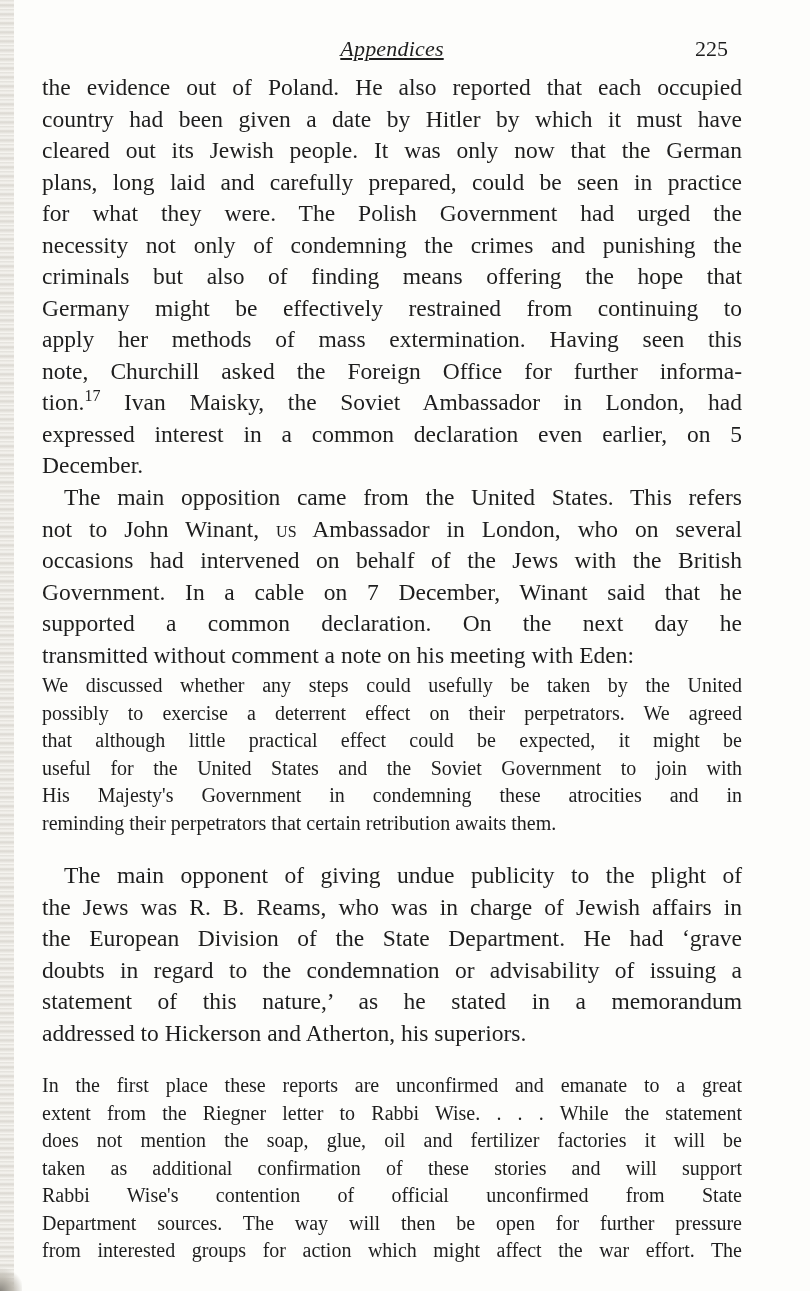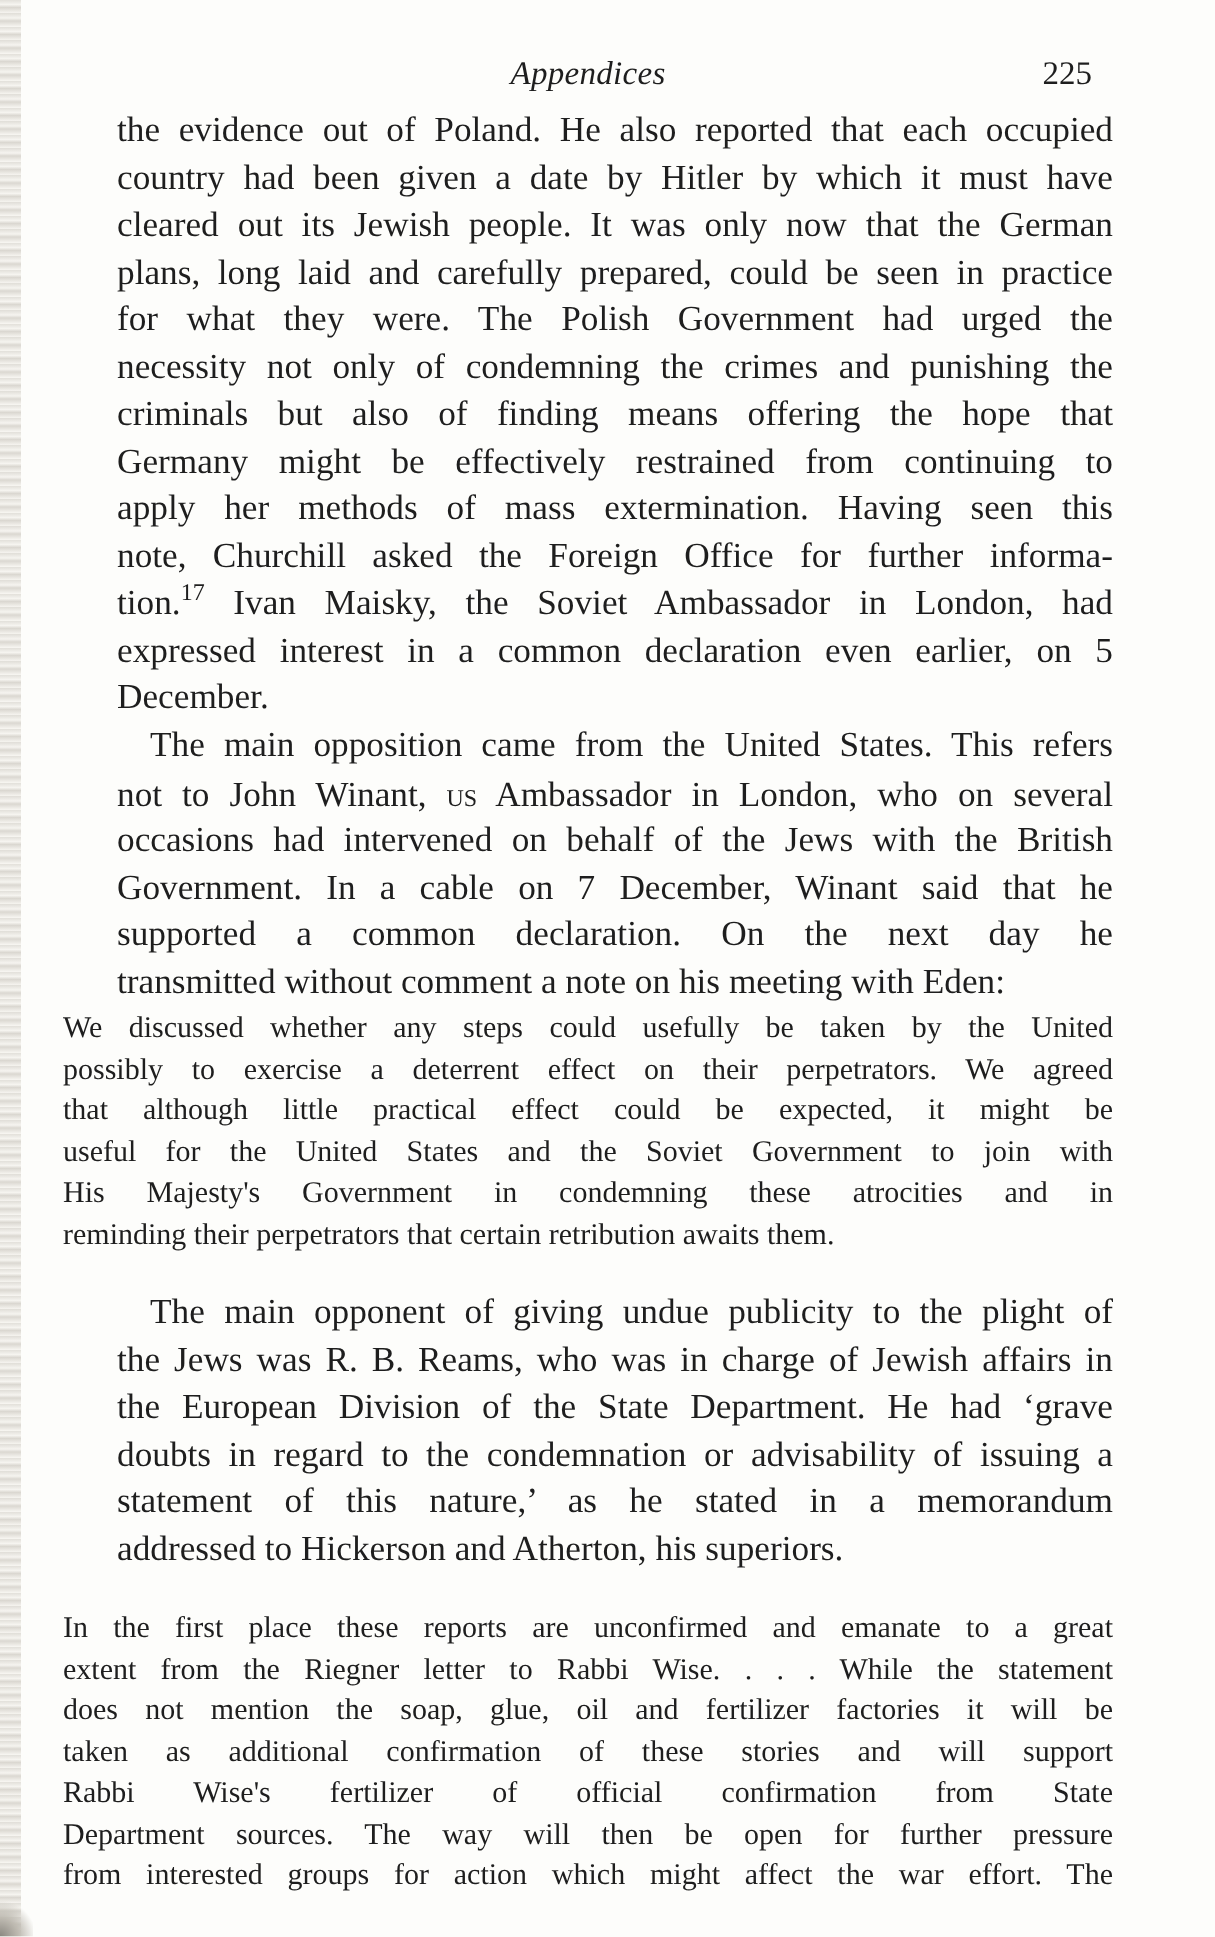--- a/index.html
+++ b/index.html
@@ -17,31 +17,31 @@
   }
   .edge2 {
     position: absolute; left: 0; bottom: 0; width: 22px; height: 40px;
     background: radial-gradient(circle at 0 100%, #8a8780 0, #bdb9b0 12px, transparent 24px);
   }
   .header {
     position: absolute; top: 36px; left: 42px; width: 700px; height: 30px;
   }
   .running-head {
     position: absolute; left: 0; right: 0; top: 0; text-align: center;
-    font-style: italic; font-size: 22px; letter-spacing: 0.2px;
+    font-style: italic; font-size: 22px; letter-spacing: 0.2px; text-decoration: underline;
   }
   .page-number {
     position: absolute; right: 14px; top: 0; font-size: 22px;
   }
   .block { position: absolute; left: 42px; width: 700px; }
   .line {
     display: block; white-space: nowrap;
     text-align: justify; text-align-last: justify;
   }
-  .body-text .line { font-size: 23.5px; height: 31.5px; line-height: 31.5px; margin-left: 36px; }
+  .body-text .line { font-size: 23.5px; height: 31.5px; line-height: 31.5px; }
   .quote-text .line { font-size: 20px; height: 27.5px; line-height: 27.5px; }
   .line.last { text-align-last: left; }
   .indent { padding-left: 22px; }
   sup { font-size: 16px; line-height: 0; vertical-align: super; }
   .sc { font-variant: small-caps; text-transform: lowercase; font-size: 0.95em; }
 </style>
 </head>
 <body>
 
 <div class="edge"></div>
@@ -93,16 +93,16 @@
   <span class="line">doubts in regard to the condemnation or advisability of issuing a</span>
   <span class="line">statement of this nature,’ as he stated in a memorandum</span>
   <span class="line last">addressed to Hickerson and Atherton, his superiors.</span>
 </div>
 
 <div class="block quote-text" style="top:1072px;">
   <span class="line">In the first place these reports are unconfirmed and emanate to a great</span>
   <span class="line">extent from the Riegner letter to Rabbi Wise. . . . While the statement</span>
   <span class="line">does not mention the soap, glue, oil and fertilizer factories it will be</span>
   <span class="line">taken as additional confirmation of these stories and will support</span>
-  <span class="line">Rabbi Wise's fertilizer of official confirmation from State</span>
+  <span class="line">Rabbi Wise's contention of official unconfirmed from State</span>
   <span class="line">Department sources. The way will then be open for further pressure</span>
   <span class="line">from interested groups for action which might affect the war effort. The</span>
 </div>
 
 </body></html>

